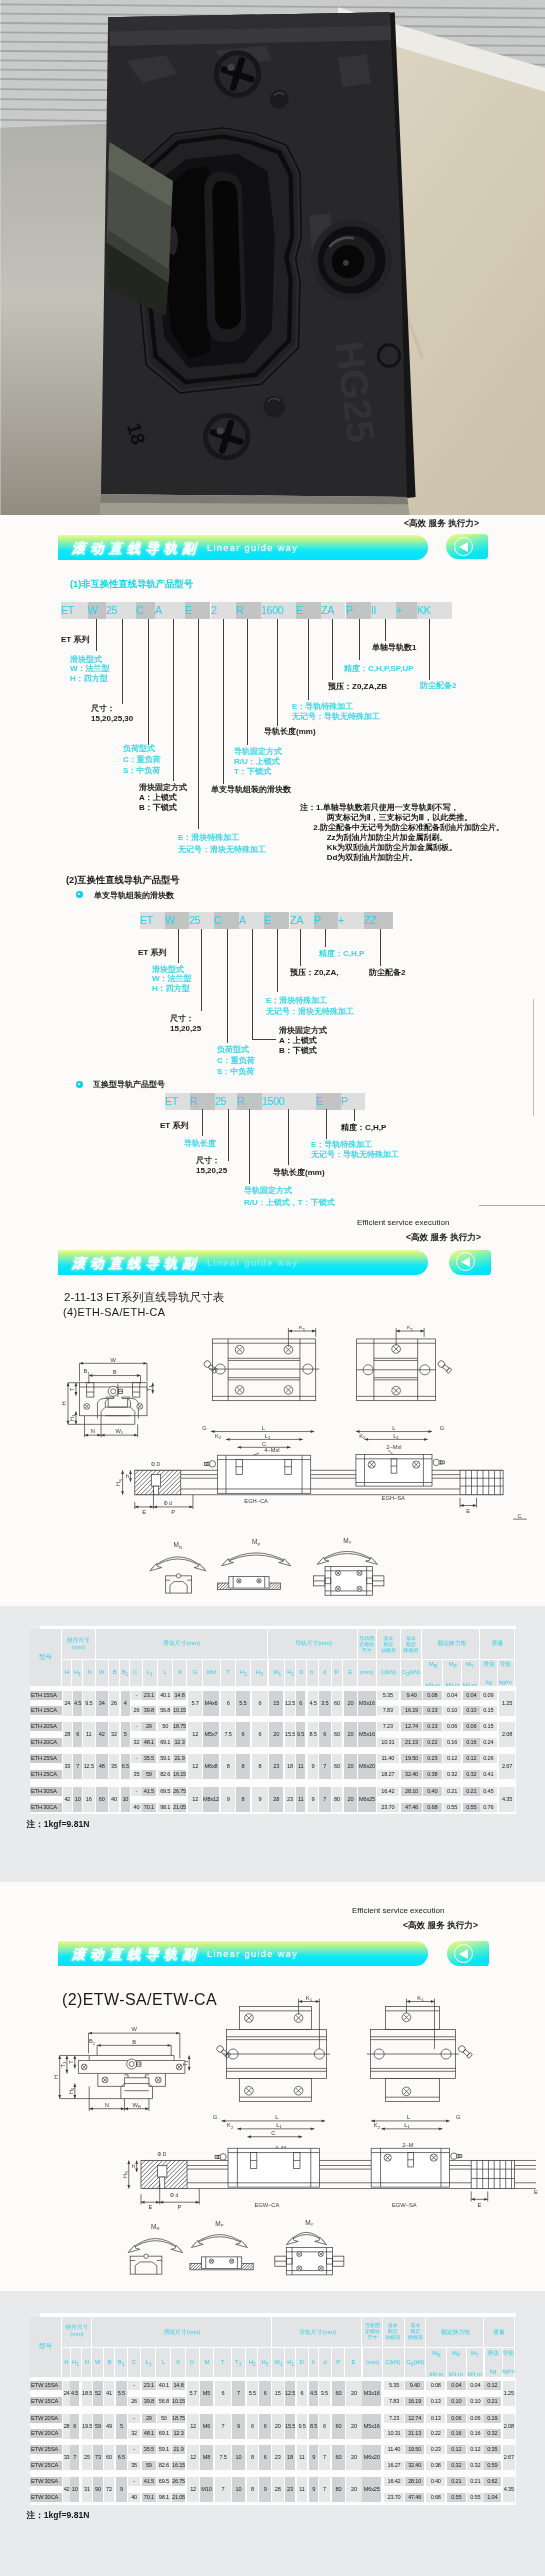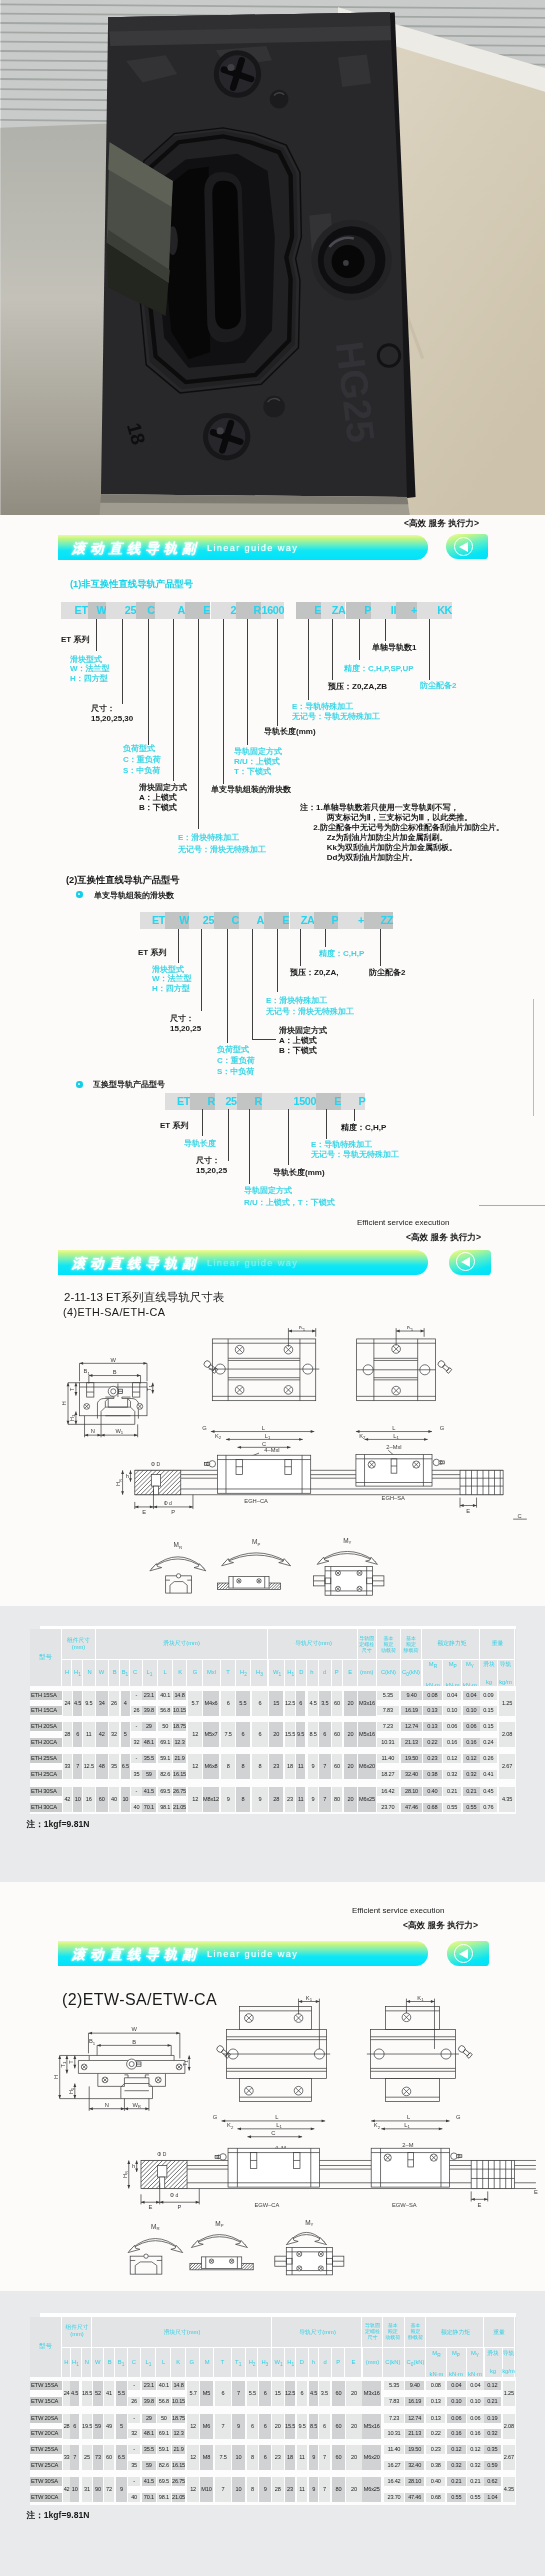--- a/index.html
+++ b/index.html
@@ -11,21 +11,21 @@
  background:linear-gradient(180deg,#eefb9a 0%,#c3f584 14%,#6ceec0 38%,#10e6f5 62%,#00e2fb 100%);}
 .banner .zh{position:absolute;top:5px;font-size:13.7px;font-weight:bold;color:#fff;letter-spacing:4.7px;font-style:italic;
  text-shadow:0 0 1.4px #eaffff,0 0 3.6px #c8ffee}
 .banner .en{position:absolute;top:8px;font-size:9.3px;color:#f2fffb;letter-spacing:1.3px;
  text-shadow:0 0 1.4px rgba(255,255,255,.8)}
 .btnstrip{position:absolute;width:42px;height:25px;border-radius:12.2px 3.6px 3.6px 12.2px;
  background:linear-gradient(165deg,#f2fca2 0%,#c8f787 18%,#62efc6 45%,#0ae5f3 75%,#00e0f8 100%);}
 .btncirc{position:absolute;width:18.7px;height:18.7px;border-radius:50%;border:1.4px solid #fff;background:transparent}
 .btncirc:after{content:"";position:absolute;left:3.6px;top:3.6px;border-style:solid;border-width:5.8px 9.3px 5.8px 0;
  border-color:transparent #ffffff transparent transparent}
-.tok{position:absolute;top:0;height:16.5px;text-align:right;font-weight:bold;font-size:12.2px;color:#25d4ef;line-height:17px;letter-spacing:-0.4px}
+.tok{position:absolute;top:0;height:16.5px;text-align:left;font-weight:normal;font-size:12.2px;color:#25d4ef;line-height:17px;letter-spacing:-0.4px}
 .tokbg0{background:#dedede}.tokbg1{background:#c2c3c3}
 .lab{position:absolute;font-size:8px;white-space:nowrap;line-height:10px;font-weight:bold}
 .bullet{position:absolute;width:6.5px;height:6.5px;border-radius:50%;background:#12cfe8}
 .bullet:after{content:"";position:absolute;left:2.2px;top:2.2px;width:2.2px;height:2.2px;border-radius:50%;background:#fff}
 .panel{position:absolute;left:0;width:546px;background:#e8eaeb}
 .cell{position:absolute;text-align:center;color:#242424;font-size:5.6px;letter-spacing:-0.2px}
 .hdr{position:absolute;text-align:center;color:#2fd0e6;font-size:5.8px;line-height:6.5px}
 svg text{font-family:"Liberation Sans",sans-serif}
 </style></head><body>
 <div class="page">
@@ -159,21 +159,21 @@
 
 <div class="abs" style="left:61px;top:602px;height:16.5px">
       <div class="tok tokbg0" style="left:0px;width:26.6px;font-size:10.8px">ET</div>
       <div class="tok tokbg1" style="left:26.6px;width:18.7px;font-size:10.8px">W</div>
       <div class="tok tokbg0" style="left:45px;width:30px;font-size:10.8px">25</div>
       <div class="tok tokbg1" style="left:75px;width:18.7px;font-size:10.8px">C</div>
       <div class="tok tokbg0" style="left:94px;width:30px;font-size:10.8px">A</div>
       <div class="tok tokbg1" style="left:124px;width:25px;font-size:10.8px">E</div>
       <div class="tok tokbg0" style="left:150px;width:25px;font-size:10.8px">2</div>
       <div class="tok tokbg1" style="left:175px;width:25px;font-size:10.8px">R</div>
-      <div class="tok tokbg0" style="left:200px;width:23px;font-size:10.8px">1600</div>
+      <div class="tok tokbg0" style="left:200px;width:35px;font-size:10.8px">1600</div>
       <div class="tok tokbg1" style="left:235px;width:25px;font-size:10.8px">E</div>
       <div class="tok tokbg0" style="left:260px;width:24.4px;font-size:10.8px">ZA</div>
       <div class="tok tokbg1" style="left:285px;width:25px;font-size:10.8px">P</div>
       <div class="tok tokbg0" style="left:310px;width:25px;font-size:10.8px">II</div>
       <div class="tok tokbg1" style="left:335px;width:21px;font-size:10.8px">+</div>
       <div class="tok tokbg0" style="left:356px;width:35px;font-size:10.8px">KK</div>
     </div>
 
 <div class="vln" style="left:96px;top:619px;height:32px"></div>
 <div class="vln" style="left:122px;top:619px;height:85px"></div>

